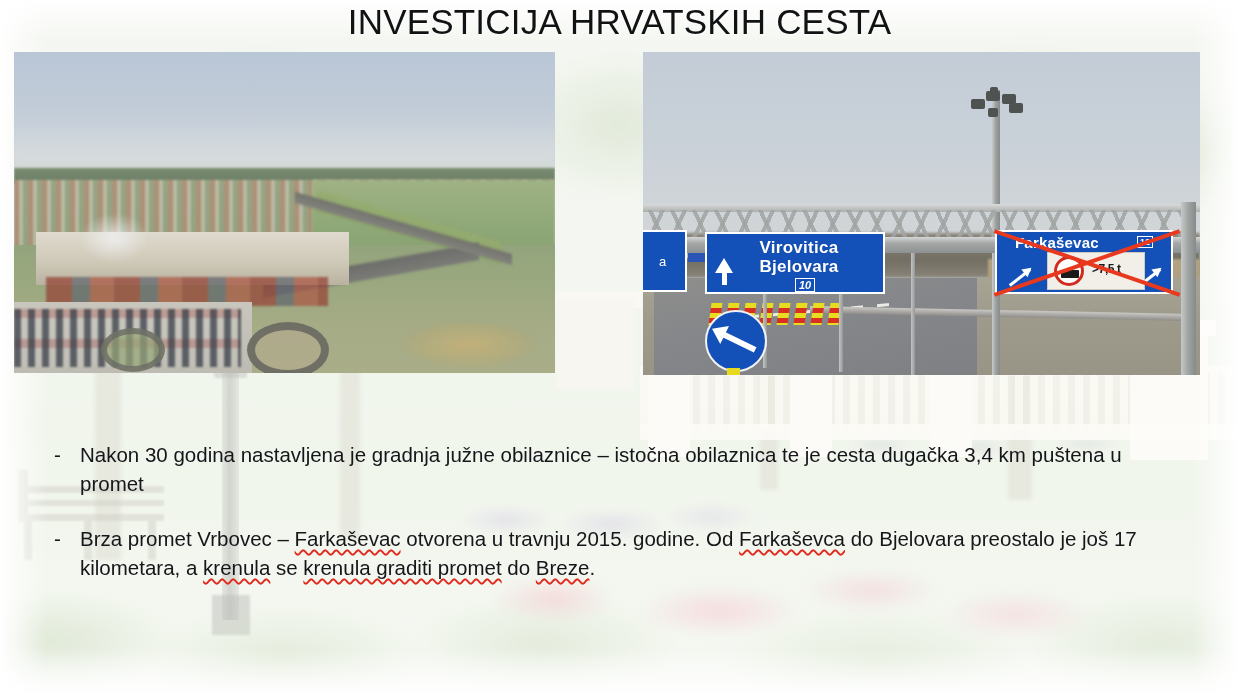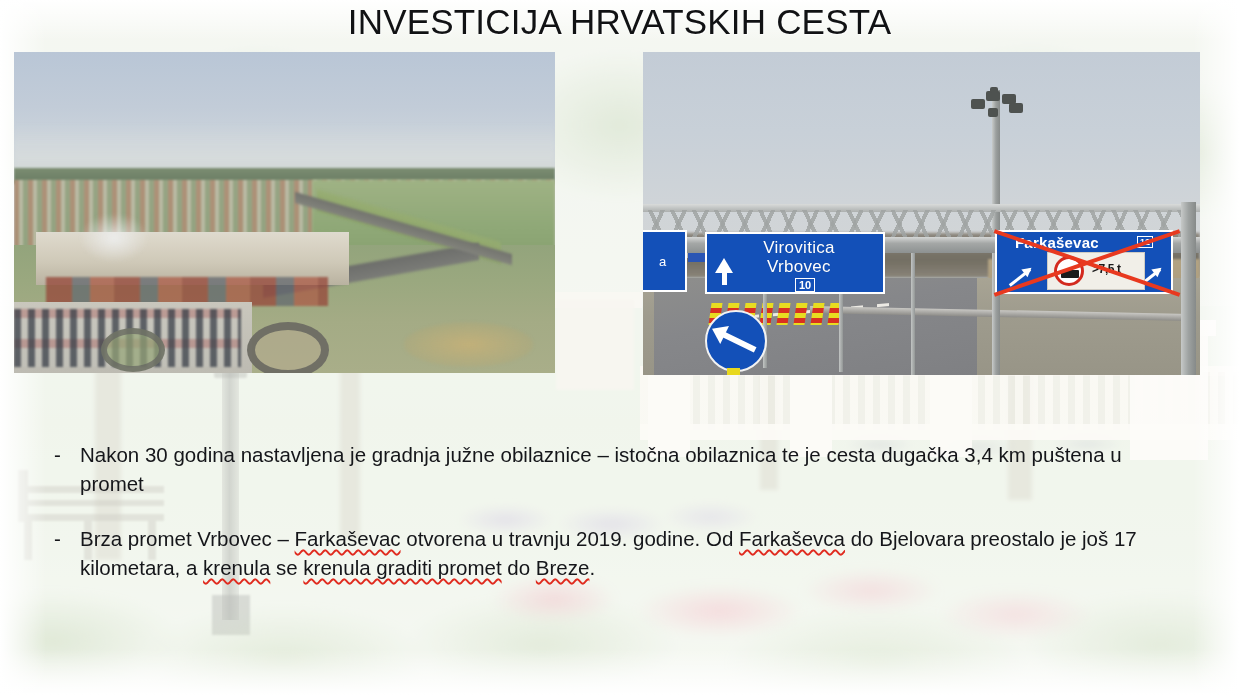--- a/index.html
+++ b/index.html
@@ -443,39 +443,39 @@
   .sign-cut {
     left:-6px; top:178px; width:50px; height:62px;
     display:flex; align-items:center; padding-left:20px;
     font-size:13px;
   }
   .sign-main {
     left:62px; top:180px; width:180px; height:62px;
     padding: 4px 6px 0 0;
   }
   .sign-main .ln {
-    text-align:center; font-size:17px; font-weight:normal;
+    text-align:center; font-size:17px; font-weight:bold;
     line-height: 19px; letter-spacing:.3px;
     text-shadow: 0 0 1px rgba(0,0,0,.2);
     margin-left:14px;
   }
   .sign-arrow-up {
     position:absolute; left:8px; top:24px;
     width:0;height:0;
     border-left:9px solid transparent;
     border-right:9px solid transparent;
     border-bottom:15px solid #fff;
   }
   .sign-arrow-up-stem {
     position:absolute; left:15px; top:37px; width:5px; height:14px; background:#fff;
   }
   .route-badge {
     position:absolute; left:88px; top:44px;
     border:1.5px solid #fff; padding:0 3px;
-    font-size:11px; line-height:12px; font-weight:bold;
+    font-size:11px; line-height:12px; font-weight:bold;font-style:italic;
   }
   .sign-farkasevac {
     left:352px; top:178px; width:178px; height:64px;
   }
   .sign-farkasevac .fn {
     position:absolute; left:18px; top:2px;
     font-size:15px; font-weight:bold; letter-spacing:.2px;
   }
   .sign-farkasevac .badge-sm {
     position:absolute; left:140px; top:4px;
@@ -683,21 +683,21 @@
     <div class="pr-gantry-truss"></div>
     <div class="pr-gantry-beam"></div>
     <div class="pr-gantry-post" style="left:538px;"></div>
 
     <div class="sign sign-cut">a</div>
 
     <div class="sign sign-main">
       <div class="sign-arrow-up"></div>
       <div class="sign-arrow-up-stem"></div>
       <div class="ln">Virovitica</div>
-      <div class="ln">Vrbovec</div>
+      <div class="ln">Bjelovara</div>
       <div class="route-badge">10</div>
     </div>
 
     <div class="sign sign-farkasevac">
       <div class="fn">Farkaševac</div>
       <div class="badge-sm">12</div>
 
       <div class="diag-arrow" style="left:10px; top:44px; transform:rotate(-38deg);"></div>
       <div class="diag-arrow" style="left:140px; top:44px; transform:rotate(-38deg);"></div>
 
@@ -722,19 +722,19 @@
   <div class="body-text">
 
     <div class="bullet-row">
       <div class="bullet-dash">-</div>
       <div class="bullet-body">Nakon 30 godina nastavljena je gradnja južne obilaznice – istočna obilaznica te je cesta dugačka 3,4 km puštena u promet</div>
     </div>
 
     <div class="bullet-row">
       <div class="bullet-dash">-</div>
       <div class="bullet-body">
-        <span>Brza promet Vrbovec – </span><span class="sp">Farkaševac</span><span> otvorena u travnju 2019. godine. Od </span><span class="sp">Farkaševca</span><span> do Bjelovara preostalo je još 17 kilometara, a </span><span class="sp">krenula</span><span> se </span><span class="sp">krenula graditi promet</span><span> do </span><span class="sp">Breze</span><span>.</span>
+        <span>Brza promet Vrbovec – </span><span class="sp">Farkaševac</span><span> otvorena u travnju 2015. godine. Od </span><span class="sp">Farkaševca</span><span> do Bjelovara preostalo je još 17 kilometara, a </span><span class="sp">krenula</span><span> se </span><span class="sp">krenula graditi promet</span><span> do </span><span class="sp">Breze</span><span>.</span>
       </div>
     </div>
 
   </div>
 
 </div>
 
 </body></html>

